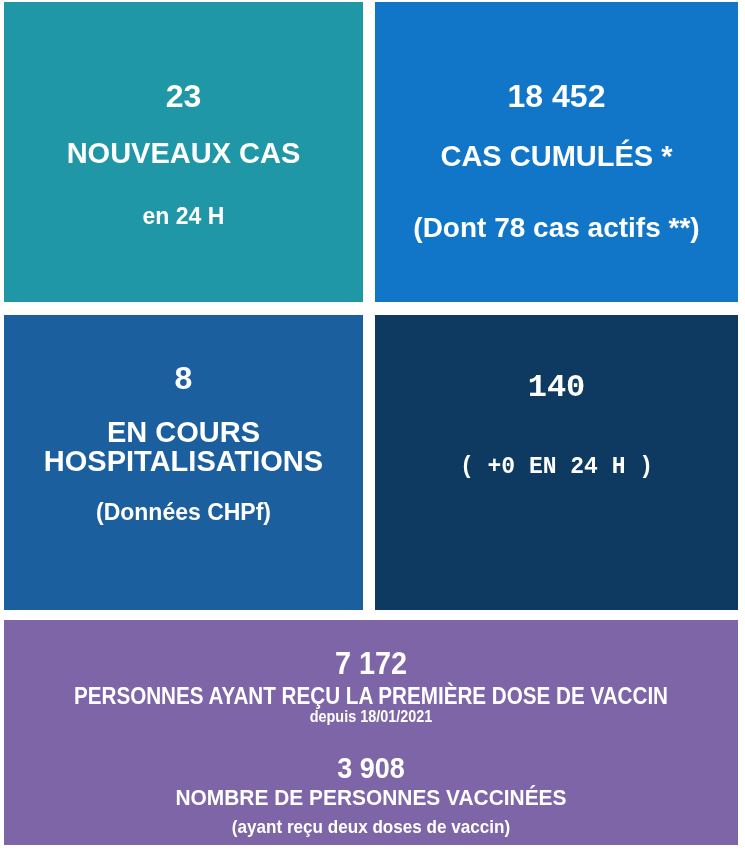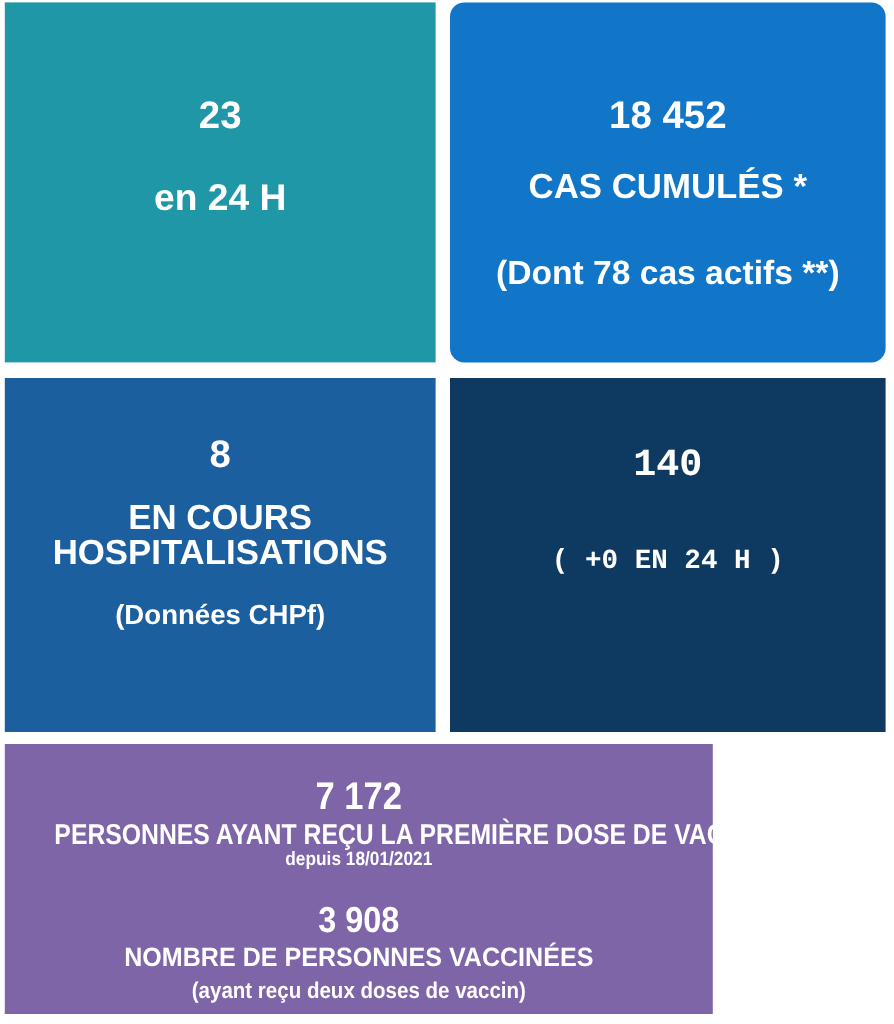--- a/index.html
+++ b/index.html
@@ -27,21 +27,21 @@
     text-align: center;
     font-weight: bold;
     box-sizing: border-box;
   }
   .line { display: block; line-height: 1; }
 
   
   .t1 { padding-top: 78px; }
   .t1 .big   { font-size: 32px; }
   .t1 .label { font-size: 29px; margin-top: 27px; }
-  .t1 .sub   { font-size: 31px; margin-top: 37px; }
+  .t1 .sub   { font-size: 23px; margin-top: 37px; }
 
   
   .t2 { padding-top: 78px; }
   .t2 .big   { font-size: 32px; }
   .t2 .label { font-size: 29px; margin-top: 30px; }
   .t2 .sub   { font-size: 28px; margin-top: 43px; }
 
   
   .t3 { padding-top: 47px; }
   .t3 .big   { font-size: 32px; }
@@ -53,21 +53,21 @@
   .t4 { padding-top: 57px; font-family: Liberation Mono, monospace; }
   .t4 .big   { font-size: 32px; }
   .t4 .label { font-size: 28px; margin-top: 20px; }
   .t4 .sub   { font-size: 23px; margin-top: 52px; }
 
   
   .banner {
     position: absolute;
     left: 4px;
     top: 620px;
-    width: 590px;
+    width: 734px;
     height: 225px;
     color: #ffffff;
     text-align: center;
     font-weight: bold;
     box-sizing: border-box;
     padding-top: 27px;
   }
   .banner .line { transform-origin: 50% 50%; }
   .b-v1 { font-size: 32px; transform: scaleX(0.90); }
   .b-l1 { font-size: 24px; margin-top: 5px;  transform: scaleX(0.86); white-space: nowrap; }
@@ -78,24 +78,25 @@
 </style>
 </head>
 <body>
 
 <div class="page">
 
   <div class="grid">
 
     <section class="tile t1" style="background-color: rgb(32, 151, 167);">
       <span class="line big">23</span>
+      <span class="line label">NOUVEAUX CAS</span>
       <span class="line sub">en 24 H</span>
     </section>
 
-    <section class="tile t2" style="background-color: rgb(17, 118, 200); border-radius: 12px;">
+    <section class="tile t2" style="background-color: rgb(17, 118, 200);">
       <span class="line big">18 452</span>
       <span class="line label">CAS CUMULÉS *</span>
       <span class="line sub">(Dont 78 cas actifs **)</span>
     </section>
 
     <section class="tile t3" style="background-color: rgb(27, 95, 159);">
       <span class="line big">8</span>
       <span class="line label">
           <span class="line">EN COURS</span>
           <span class="line">HOSPITALISATIONS</span>

